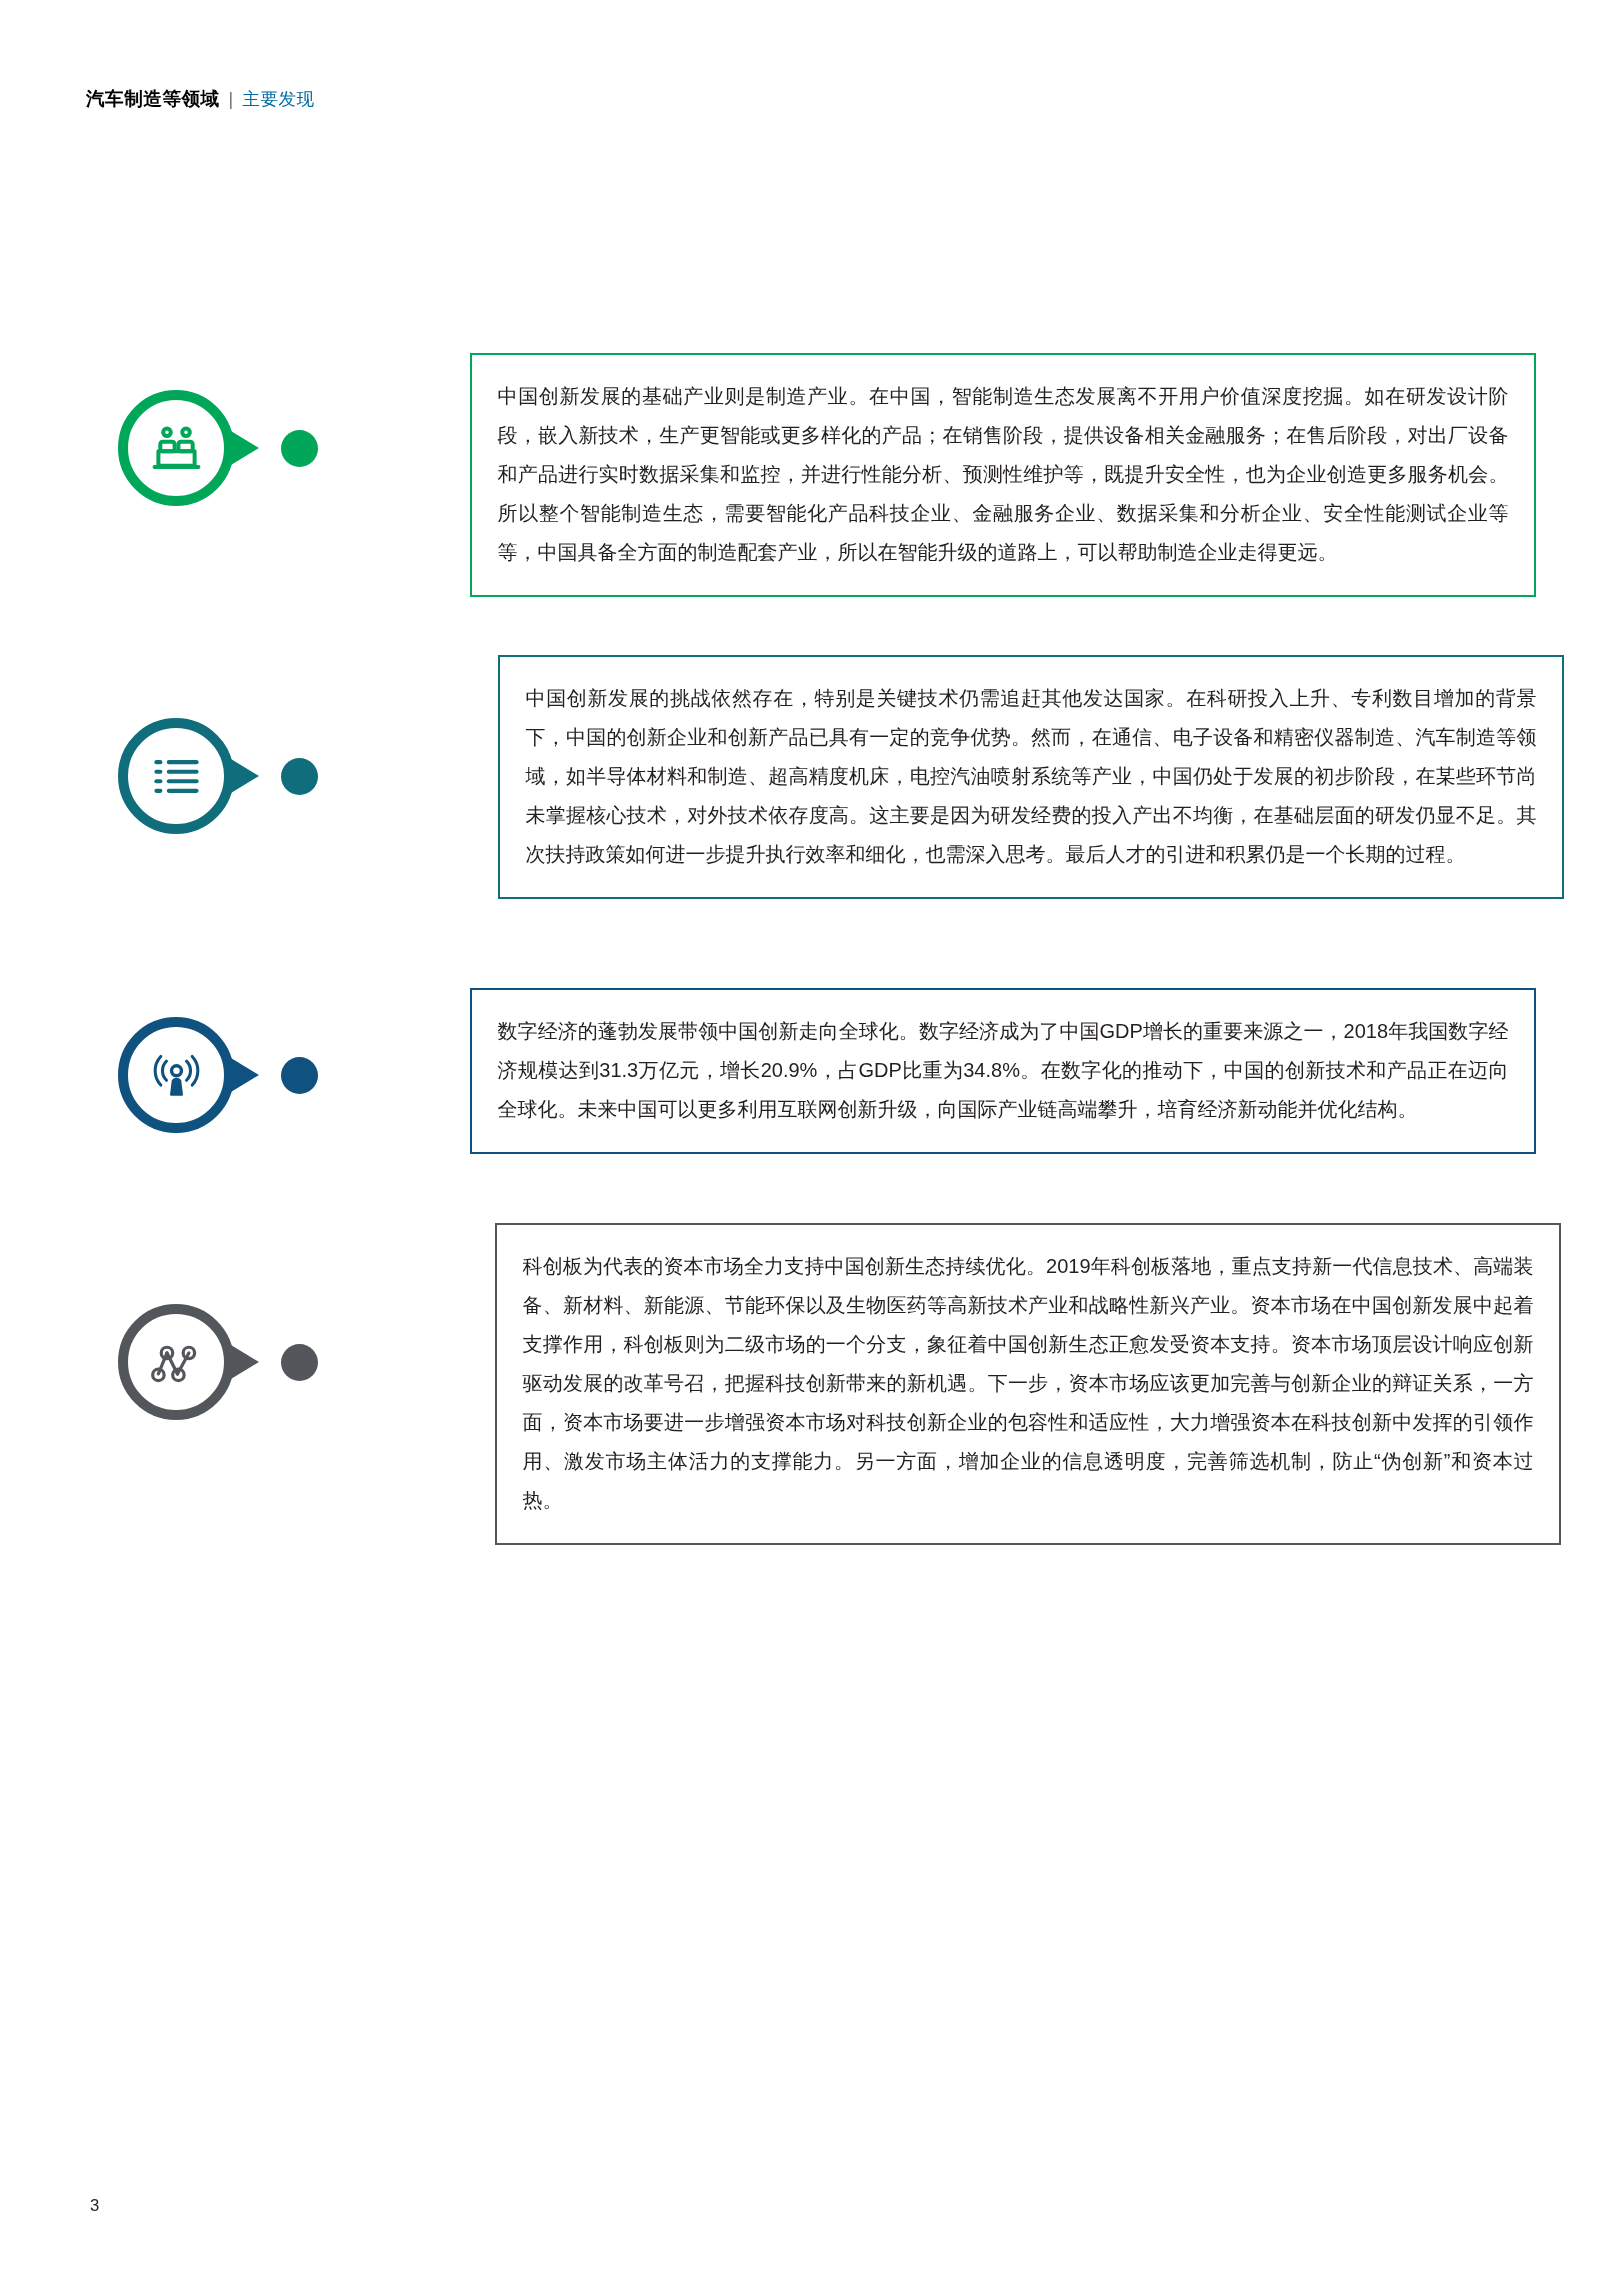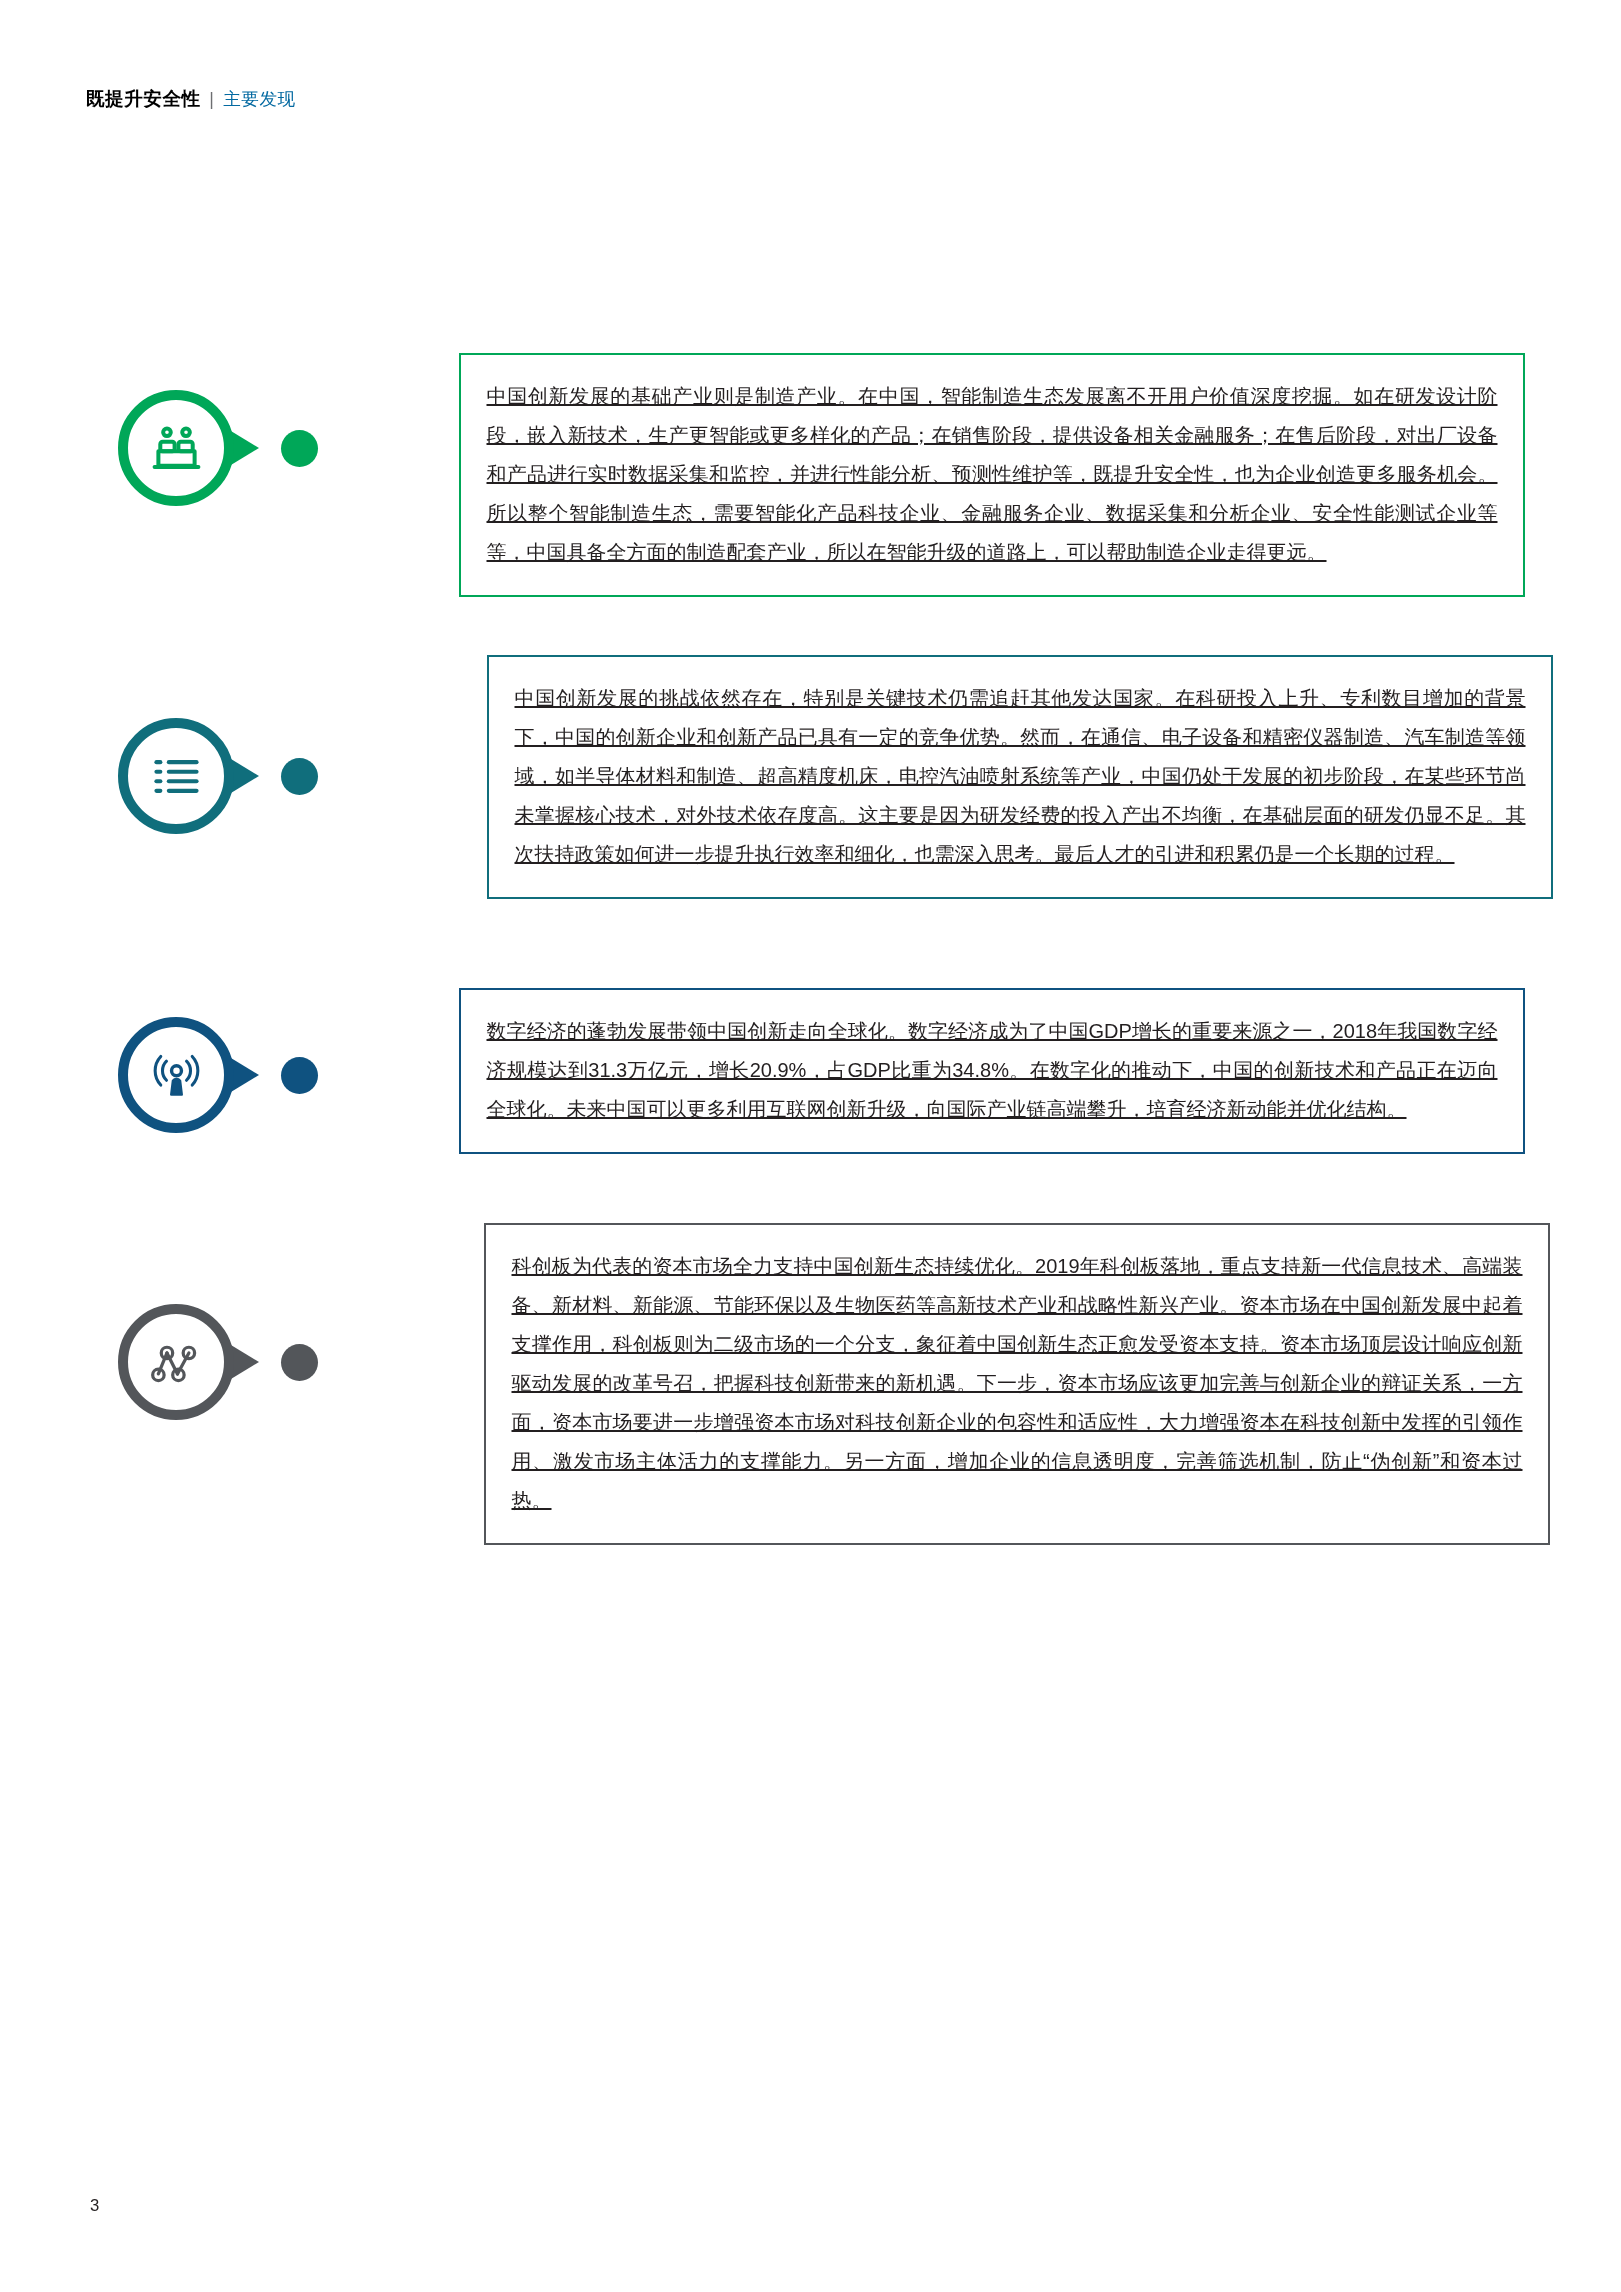--- a/index.html
+++ b/index.html
@@ -95,28 +95,27 @@
     width: 37px;
     height: 37px;
     border-radius: 50%;
     margin-left: 21.6px;
     flex: 0 0 auto;
   }
 
   
   .card {
     position: absolute;
-    left: 459px;
+    left: 470px;
     width: 1066px;
     box-sizing: border-box;
     border-style: solid;
     border-width: 2.9px;
     padding: 21.6px 25.5px 23.5px 25.5px;
     background: #ffffff;
-    text-decoration: underline;
   }
   .card p {
     margin: 0;
     font-size: 20px;
     line-height: 39px;
     text-align: justify;
     text-justify: inter-character;
     color: #231f20;
     font-family: "Liberation Sans", "DejaVu Sans", sans-serif;
   }
@@ -127,21 +126,21 @@
     left: 90px;
     top: 2196px;
     font-size: 16.7px;
     color: #231f20;
   }
 </style>
 </head>
 <body>
 
 <div class="page-header">
-  <span class="doc-title">既提升安全性</span>
+  <span class="doc-title">汽车制造等领域</span>
   <span class="sep">|</span>
   <span class="section-title">主要发现</span>
 </div>
 
 <div class="block" id="block-0" style="top: 0px;">
   <div class="block-inner">
     <div class="marker" id="marker-0" style="top: 390px;">
       <div class="ring" id="ring-0" style="border-color: rgb(0, 167, 88); color: rgb(0, 167, 88);">
         <span class="glyph">
           <svg viewBox="0 0 64 64" width="61" height="61" fill="none" stroke="currentColor" stroke-width="4.2" stroke-linecap="round" stroke-linejoin="round">

